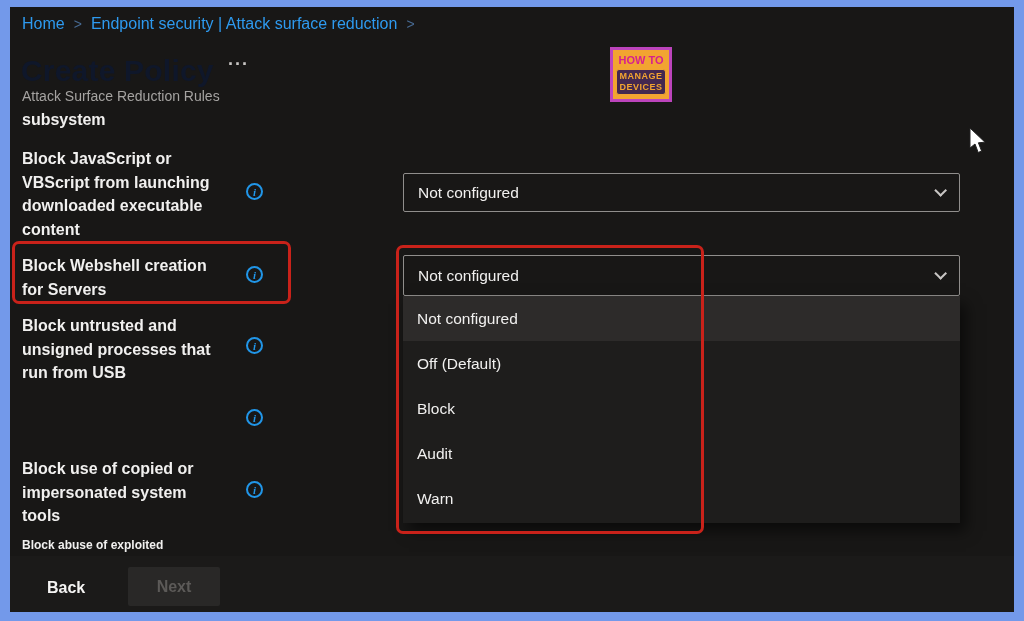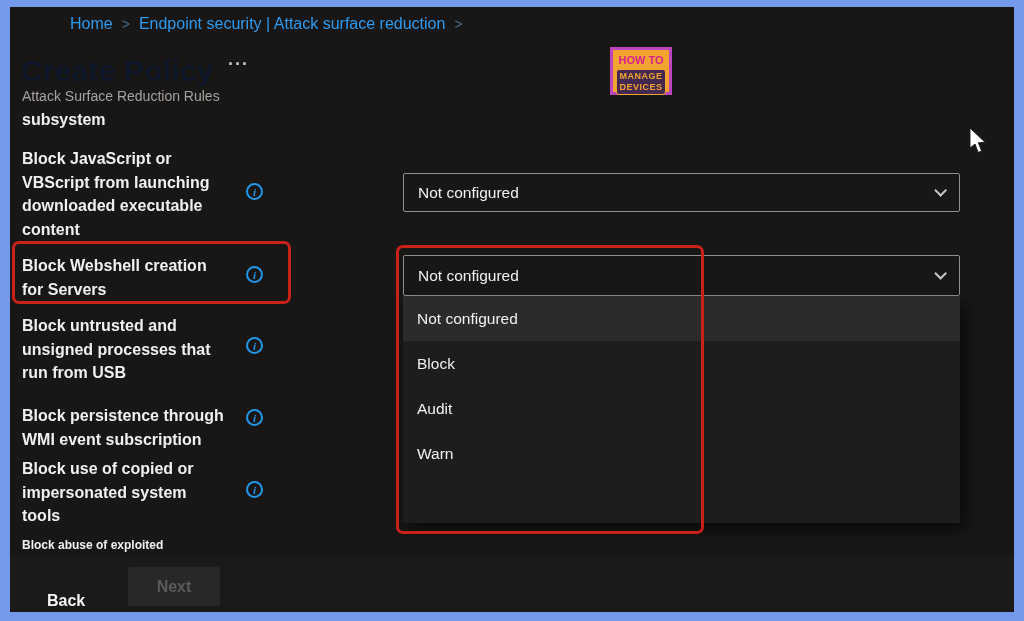--- a/index.html
+++ b/index.html
@@ -14,21 +14,21 @@
   .content-bg {
     position: absolute;
     left: 10px; top: 7px; width: 1004px; height: 605px;
     background: #181716;
   }
 
   
   .breadcrumb {
     position: absolute; left: 22px; top: 15px;
     font-size: 16px; color: #2e9aef;
-    display: flex; gap: 9px; align-items: center; margin-left: 48px;
+    display: flex; gap: 9px; align-items: center;
   }
   .crumb-link { color: #2e9aef; cursor: pointer; }
   .crumb-sep { color: #476a92; font-size: 14px; }
 
   
   .page-title {
     position: absolute; left: 21px; top: 54px;
     font-size: 30px; font-weight: 700; color: #0f172a;
     letter-spacing: 0.2px;
   }
@@ -37,21 +37,21 @@
     font-size: 18px; font-weight: 700; color: #c8c6c4; letter-spacing: 1px;
   }
   .page-subtitle {
     position: absolute; left: 22px; top: 88px;
     font-size: 14px; color: #a5a3a1;
   }
 
   
   .logo {
     position: absolute; left: 610px; top: 47px;
-    width: 62px; height: 48px;
+    width: 62px; height: 55px;
     background: #f2a431;
     border: 3px solid #bc44bc;
     text-align: center; padding-top: 4px;
   }
   .logo-top {
     color: #d6208e; font-weight: 700; font-size: 11px; line-height: 12px;
   }
   .logo-badge {
     margin: 3px 3px 0 3px;
     background: #43284f;
@@ -122,21 +122,21 @@
   .red-box-left  { left: 12px;  top: 241px; width: 279px; height: 63px; }
   .red-box-right { left: 396px; top: 245px; width: 308px; height: 289px; }
 
   
   .footer {
     position: absolute; left: 10px; top: 556px; width: 1004px; height: 56px;
     background: #1b1a19;
   }
   .back-button {
     position: absolute; left: 47px; top: 579px;
-    font-size: 16px; font-weight: 700; color: #f5f4f3; cursor: pointer; margin-top: 13px;
+    font-size: 16px; font-weight: 700; color: #f5f4f3; cursor: pointer;
   }
   .next-button {
     position: absolute; left: 128px; top: 567px;
     width: 92px; height: 39px;
     background: #292827; border-radius: 2px;
     display: flex; align-items: center; justify-content: center;
     font-size: 16px; font-weight: 700; color: #5c5a58;
   }
 
   .cursor { position: absolute; left: 969px; top: 127px; }
@@ -176,22 +176,20 @@
 
   <div class="setting-label" style="top:254px">Block Webshell creation
 for Servers</div>
   <div class="info-icon" style="top:266px">i</div>
 
   <div class="setting-label" style="top:314px">Block untrusted and
 unsigned processes that
 run from USB</div>
   <div class="info-icon" style="top:337px">i</div>
 
-  <div class="setting-label" style="top:404px">Block persistence through
-WMI event subscription</div>
   <div class="info-icon" style="top:409px">i</div>
 
   <div class="setting-label" style="top:457px">Block use of copied or
 impersonated system
 tools</div>
   <div class="info-icon" style="top:481px">i</div>
 
   <div class="clipped-label">Block abuse of exploited</div>
 
   <div class="dropdown" style="top:173px;height:39px">
@@ -199,20 +197,21 @@
     <span class="chev"></span>
   </div>
 
   <div class="dropdown" style="top:255px;height:41px">
     <span>Not configured</span>
     <span class="chev"></span>
   </div>
 
   <div class="dropdown-panel">
     <div class="dropdown-option selected">Not configured</div>
+    <div class="dropdown-option">Off (Default)</div>
     <div class="dropdown-option">Block</div>
     <div class="dropdown-option">Audit</div>
     <div class="dropdown-option">Warn</div>
   </div>
 
   <div class="red-box red-box-left"></div>
   <div class="red-box red-box-right"></div>
 
   <div class="footer"></div>
   <div class="back-button">Back</div>

